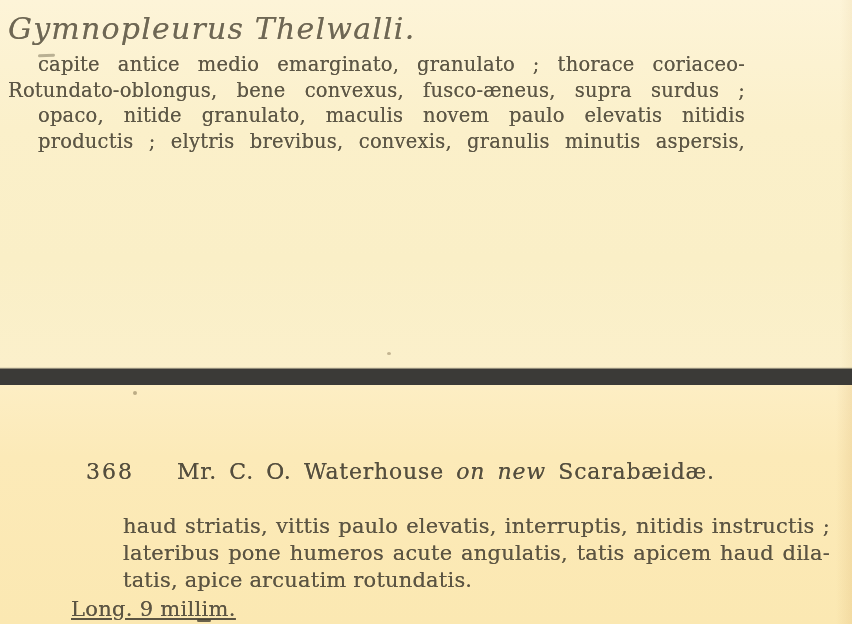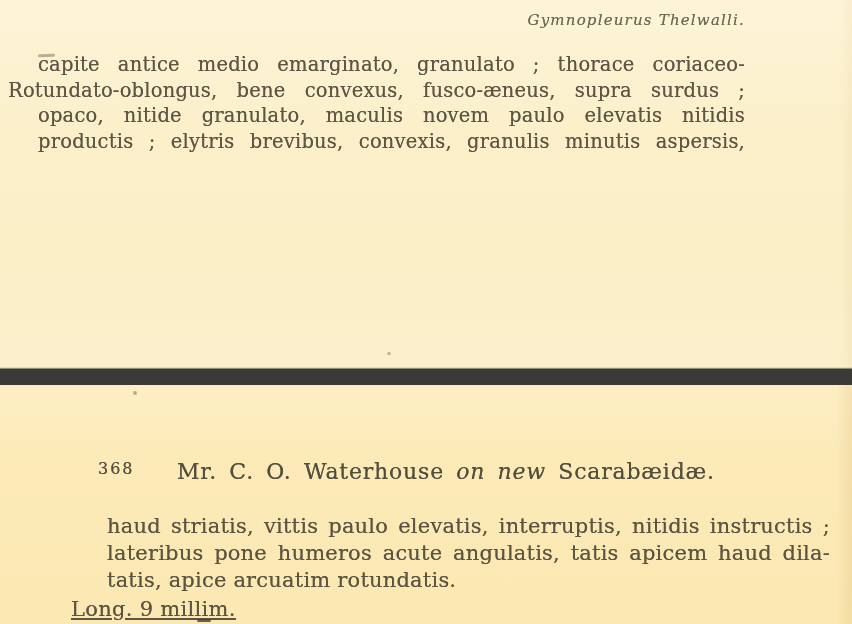--- a/index.html
+++ b/index.html
@@ -11,23 +11,23 @@
   }
   .page { position: absolute; inset: 0; }
 
   
   .top-page {
     position: absolute; top: 0; left: 0; width: 852px; height: 369px;
     background: linear-gradient(180deg, #fdf4d8 0%, #fbf0ca 35%, #faefc7 70%, #fbf0cb 100%);
   }
   .species-title {
     position: absolute; top: 11px; left: 8px; width: 737px; margin: 0;
-    text-align: right;
+    text-align: left;
     font-style: italic; font-weight: normal;
-    font-size: 15px; letter-spacing: 1.2px;
+    font-size: 30px; letter-spacing: 1.2px;
     color: #6e6754;
     text-shadow: 0 0 0.5px rgba(110,103,84,0.7);
   }
   .top-lines {
     position: absolute; top: 52px; left: 8px; width: 737px;
     font-size: 19.5px; color: #5c5645; letter-spacing: 0.2px;
     text-shadow: 0 0 0.4px rgba(92,86,69,0.8);
   }
   .top-lines .line { line-height: 25.7px; }
   .j { text-align: justify; text-align-last: justify; }
@@ -39,38 +39,38 @@
     background: #3b3a37;
     box-shadow: 0 1px 1px rgba(59,58,55,0.55), 0 -1px 1px rgba(59,58,55,0.55);
   }
 
   
   .bottom-page {
     position: absolute; top: 385px; left: 0; width: 852px; height: 239px;
     background: linear-gradient(180deg, #fdeec4 0%, #fceab8 30%, #fbe8b2 100%);
   }
   .page-number {
-    position: absolute; top: 74px; left: 98px;
-    font-size: 16px; letter-spacing: 2px; color: #544e3e;
+    position: absolute; top: 74px; left: 86px;
+    font-size: 22px; letter-spacing: 2px; color: #544e3e;
     text-shadow: 0 0 0.4px rgba(84,78,62,0.8);
   }
   .running-header {
     position: absolute; top: 74px; left: 177px;
     font-size: 22px; color: #544e3e;
     letter-spacing: 0.8px; word-spacing: 4.5px;
     text-shadow: 0 0 0.4px rgba(84,78,62,0.8);
     white-space: nowrap;
   }
   .running-header .it { font-style: italic; text-align: right; }
   .bottom-lines {
     position: absolute; top: 128px; left: 107px; width: 723px;
     font-size: 21px; color: #5b5442; letter-spacing: 0.2px;
     text-shadow: 0 0 0.4px rgba(91,84,66,0.8);
   }
-  .bottom-lines .line { line-height: 27px; }
+  .bottom-lines .line { line-height: 27px; margin-left: 16px; }
   .length-note {
     position: absolute; top: 212px; left: 71px;
     font-size: 21px; color: #5b5442; letter-spacing: 0.3px;
     text-shadow: 0 0 0.4px rgba(91,84,66,0.8);
     text-decoration: underline;
   }
 
   
   .speckle { position: absolute; border-radius: 50%; }
   .s1 { top: 54px; left: 38px; width: 17px; height: 3px; border-radius: 2px;

